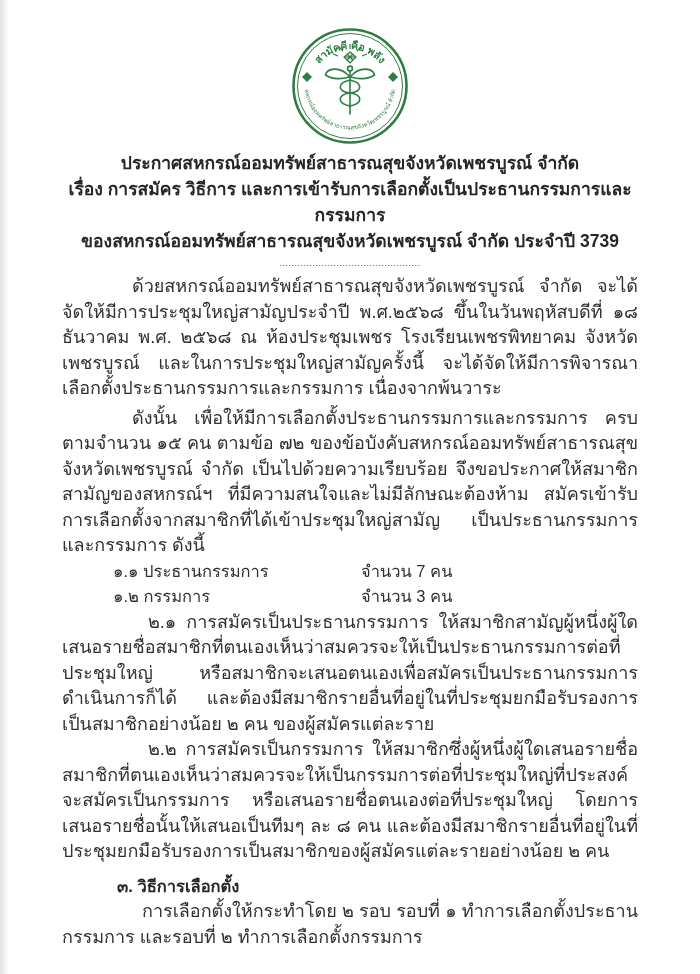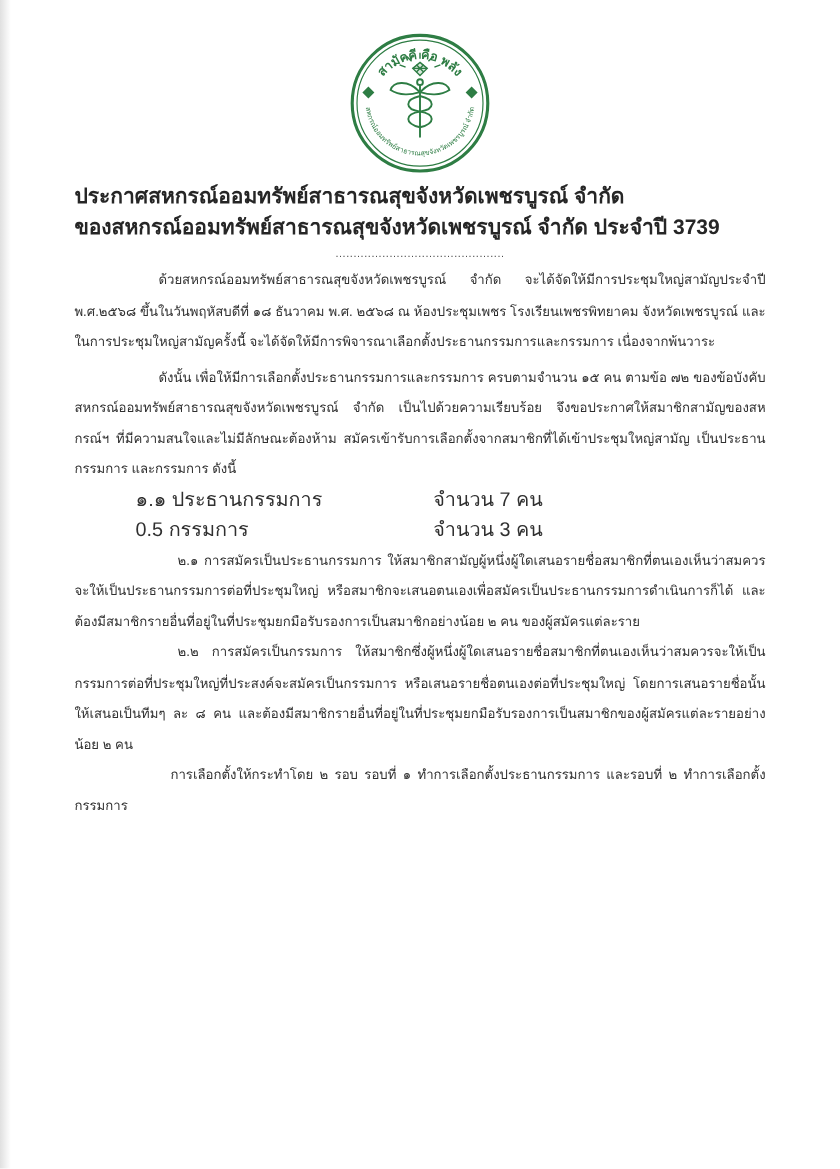--- a/index.html
+++ b/index.html
@@ -14,23 +14,23 @@
   }
   .scan-edge {
     position:absolute; left:0; top:0; bottom:0; width:9px;
     background:linear-gradient(to right, rgba(0,0,0,0.12), rgba(0,0,0,0));
     pointer-events:none;
   }
   .seal { display:block; margin:26px auto 4px auto; width:120px; height:120px; }
   .seal text { font-family:"Liberation Sans","DejaVu Sans",sans-serif; }
   .seal-motto { font-size:10.5px; font-weight:bold; fill:#2e7d44; }
   .seal-ring  { font-size:5.8px; fill:#2e7d44; }
-  .title-block { font-weight:bold; font-size:17.5px; line-height:26px; color:#262626; }
+  .title-block { text-align:center; font-weight:bold; font-size:17.5px; line-height:26px; color:#262626; }
   .divider { text-align:center; font-size:9px; letter-spacing:0.5px; color:#4a4a4a; line-height:14px; margin-top:2px; }
-  .para { font-size:11px; line-height:25.5px; text-align:justify; margin:0; }
+  .para { font-size:18px; line-height:25.5px; text-align:justify; margin:0; }
   .ind-70 { text-indent:70px; }
   .ind-80 { text-indent:80px; }
   .ind-86 { text-indent:86px; }
   .mt-4 { margin-top:4px; }
   .sec-heading { font-weight:bold; font-size:16.5px; line-height:25.5px; margin:9px 0 0 55px; color:#262626; }
   .item-row { display:flex; margin-left:51px; font-size:16.5px; line-height:25.5px; }
   .item-label { width:248px; }
 </style>
 </head>
 <body>
@@ -59,34 +59,36 @@
       <line x1="60" y1="45" x2="60" y2="88"></line>
       <path d="M59,50 C50,40 37,42 35.5,49 C43,54 53,53 59,51"></path>
       <path d="M61,50 C70,40 83,42 84.5,49 C77,54 67,53 61,51"></path>
       <path d="M60,54 C47,57 47,65 60,67 C73,69 73,77 60,80"></path>
       <path d="M60,54 C73,57 73,65 60,67 C47,69 47,77 60,80"></path>
     </g>
   </svg>
 
   <div class="title-block">
     <div>ประกาศสหกรณ์ออมทรัพย์สาธารณสุขจังหวัดเพชรบูรณ์ จำกัด</div>
+    <div>เรื่อง การสมัคร วิธีการ และการเข้ารับการเลือกตั้งเป็นประธานกรรมการและกรรมการ</div>
     <div>ของสหกรณ์ออมทรัพย์สาธารณสุขจังหวัดเพชรบูรณ์ จำกัด ประจำปี 3739</div>
   </div>
   <div class="divider">...............................................</div>
 
   <p class="para ind-70 mt-4">ด้วยสหกรณ์ออมทรัพย์สาธารณสุขจังหวัดเพชรบูรณ์ จำกัด จะได้จัดให้มีการประชุมใหญ่สามัญประจำปี พ.ศ.๒๕๖๘ ขึ้นในวันพฤหัสบดีที่ ๑๘ ธันวาคม พ.ศ. ๒๕๖๘ ณ ห้องประชุมเพชร โรงเรียนเพชรพิทยาคม จังหวัดเพชรบูรณ์ และในการประชุมใหญ่สามัญครั้งนี้ จะได้จัดให้มีการพิจารณาเลือกตั้งประธานกรรมการและกรรมการ เนื่องจากพ้นวาระ</p>
   <p class="para ind-70 mt-4">ดังนั้น เพื่อให้มีการเลือกตั้งประธานกรรมการและกรรมการ ครบตามจำนวน ๑๕ คน ตามข้อ ๗๒ ของข้อบังคับสหกรณ์ออมทรัพย์สาธารณสุขจังหวัดเพชรบูรณ์ จำกัด เป็นไปด้วยความเรียบร้อย จึงขอประกาศให้สมาชิกสามัญของสหกรณ์ฯ ที่มีความสนใจและไม่มีลักษณะต้องห้าม สมัครเข้ารับการเลือกตั้งจากสมาชิกที่ได้เข้าประชุมใหญ่สามัญ เป็นประธานกรรมการ และกรรมการ ดังนี้</p>
 
   <div class="item-row">
     <span class="item-label">๑.๑  ประธานกรรมการ</span>
     <span>จำนวน 7 คน</span>
   </div>
   <div class="item-row">
-    <span class="item-label">0.5  กรรมการ</span>
+    <span class="item-label">๑.๒  กรรมการ</span>
     <span>จำนวน 3 คน</span>
   </div>
 
   <p class="para ind-86">๒.๑ การสมัครเป็นประธานกรรมการ ให้สมาชิกสามัญผู้หนึ่งผู้ใดเสนอรายชื่อสมาชิกที่ตนเองเห็นว่าสมควรจะให้เป็นประธานกรรมการต่อที่ประชุมใหญ่ หรือสมาชิกจะเสนอตนเองเพื่อสมัครเป็นประธานกรรมการดำเนินการก็ได้ และต้องมีสมาชิกรายอื่นที่อยู่ในที่ประชุมยกมือรับรองการเป็นสมาชิกอย่างน้อย ๒ คน ของผู้สมัครแต่ละราย</p>
   <p class="para ind-86">๒.๒ การสมัครเป็นกรรมการ ให้สมาชิกซึ่งผู้หนึ่งผู้ใดเสนอรายชื่อสมาชิกที่ตนเองเห็นว่าสมควรจะให้เป็นกรรมการต่อที่ประชุมใหญ่ที่ประสงค์จะสมัครเป็นกรรมการ หรือเสนอรายชื่อตนเองต่อที่ประชุมใหญ่ โดยการเสนอรายชื่อนั้นให้เสนอเป็นทีมๆ ละ ๘ คน และต้องมีสมาชิกรายอื่นที่อยู่ในที่ประชุมยกมือรับรองการเป็นสมาชิกของผู้สมัครแต่ละรายอย่างน้อย ๒ คน</p>
 
+  <div class="sec-heading">๓. วิธีการเลือกตั้ง</div>
   <p class="para ind-80">การเลือกตั้งให้กระทำโดย ๒ รอบ รอบที่ ๑ ทำการเลือกตั้งประธานกรรมการ และรอบที่ ๒ ทำการเลือกตั้งกรรมการ</p>
 
 </div>
 
 </body></html>

